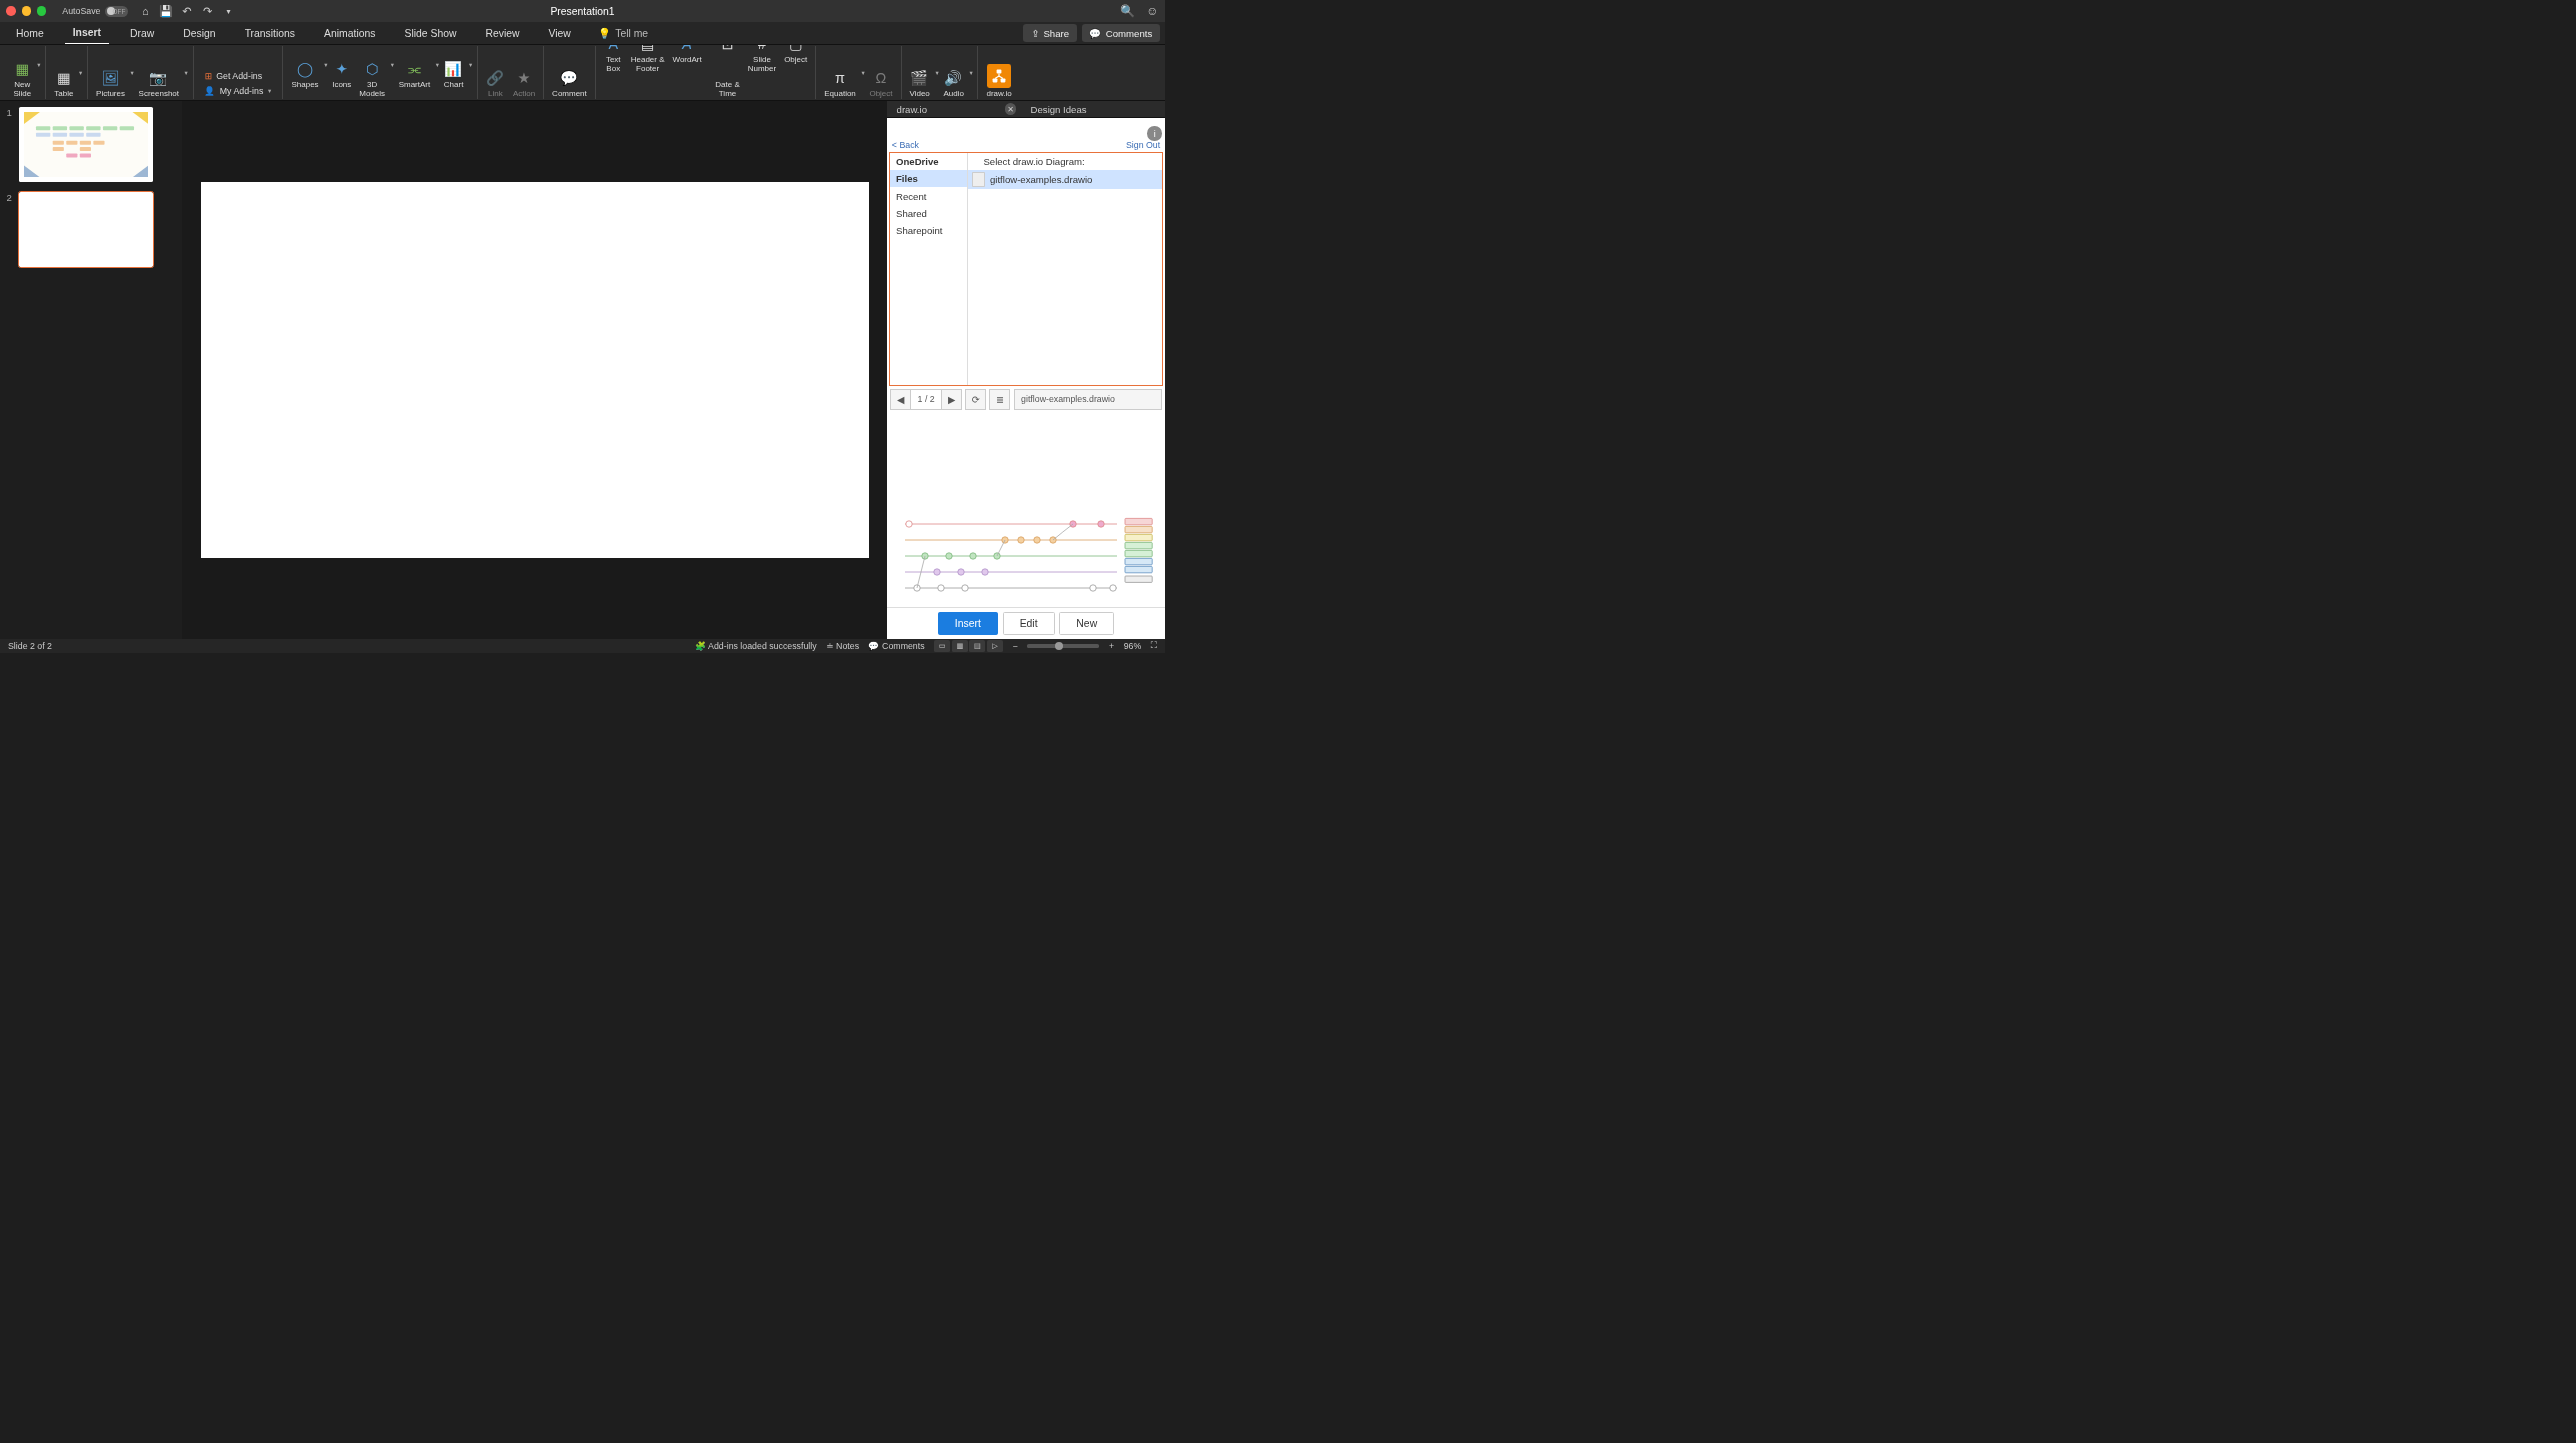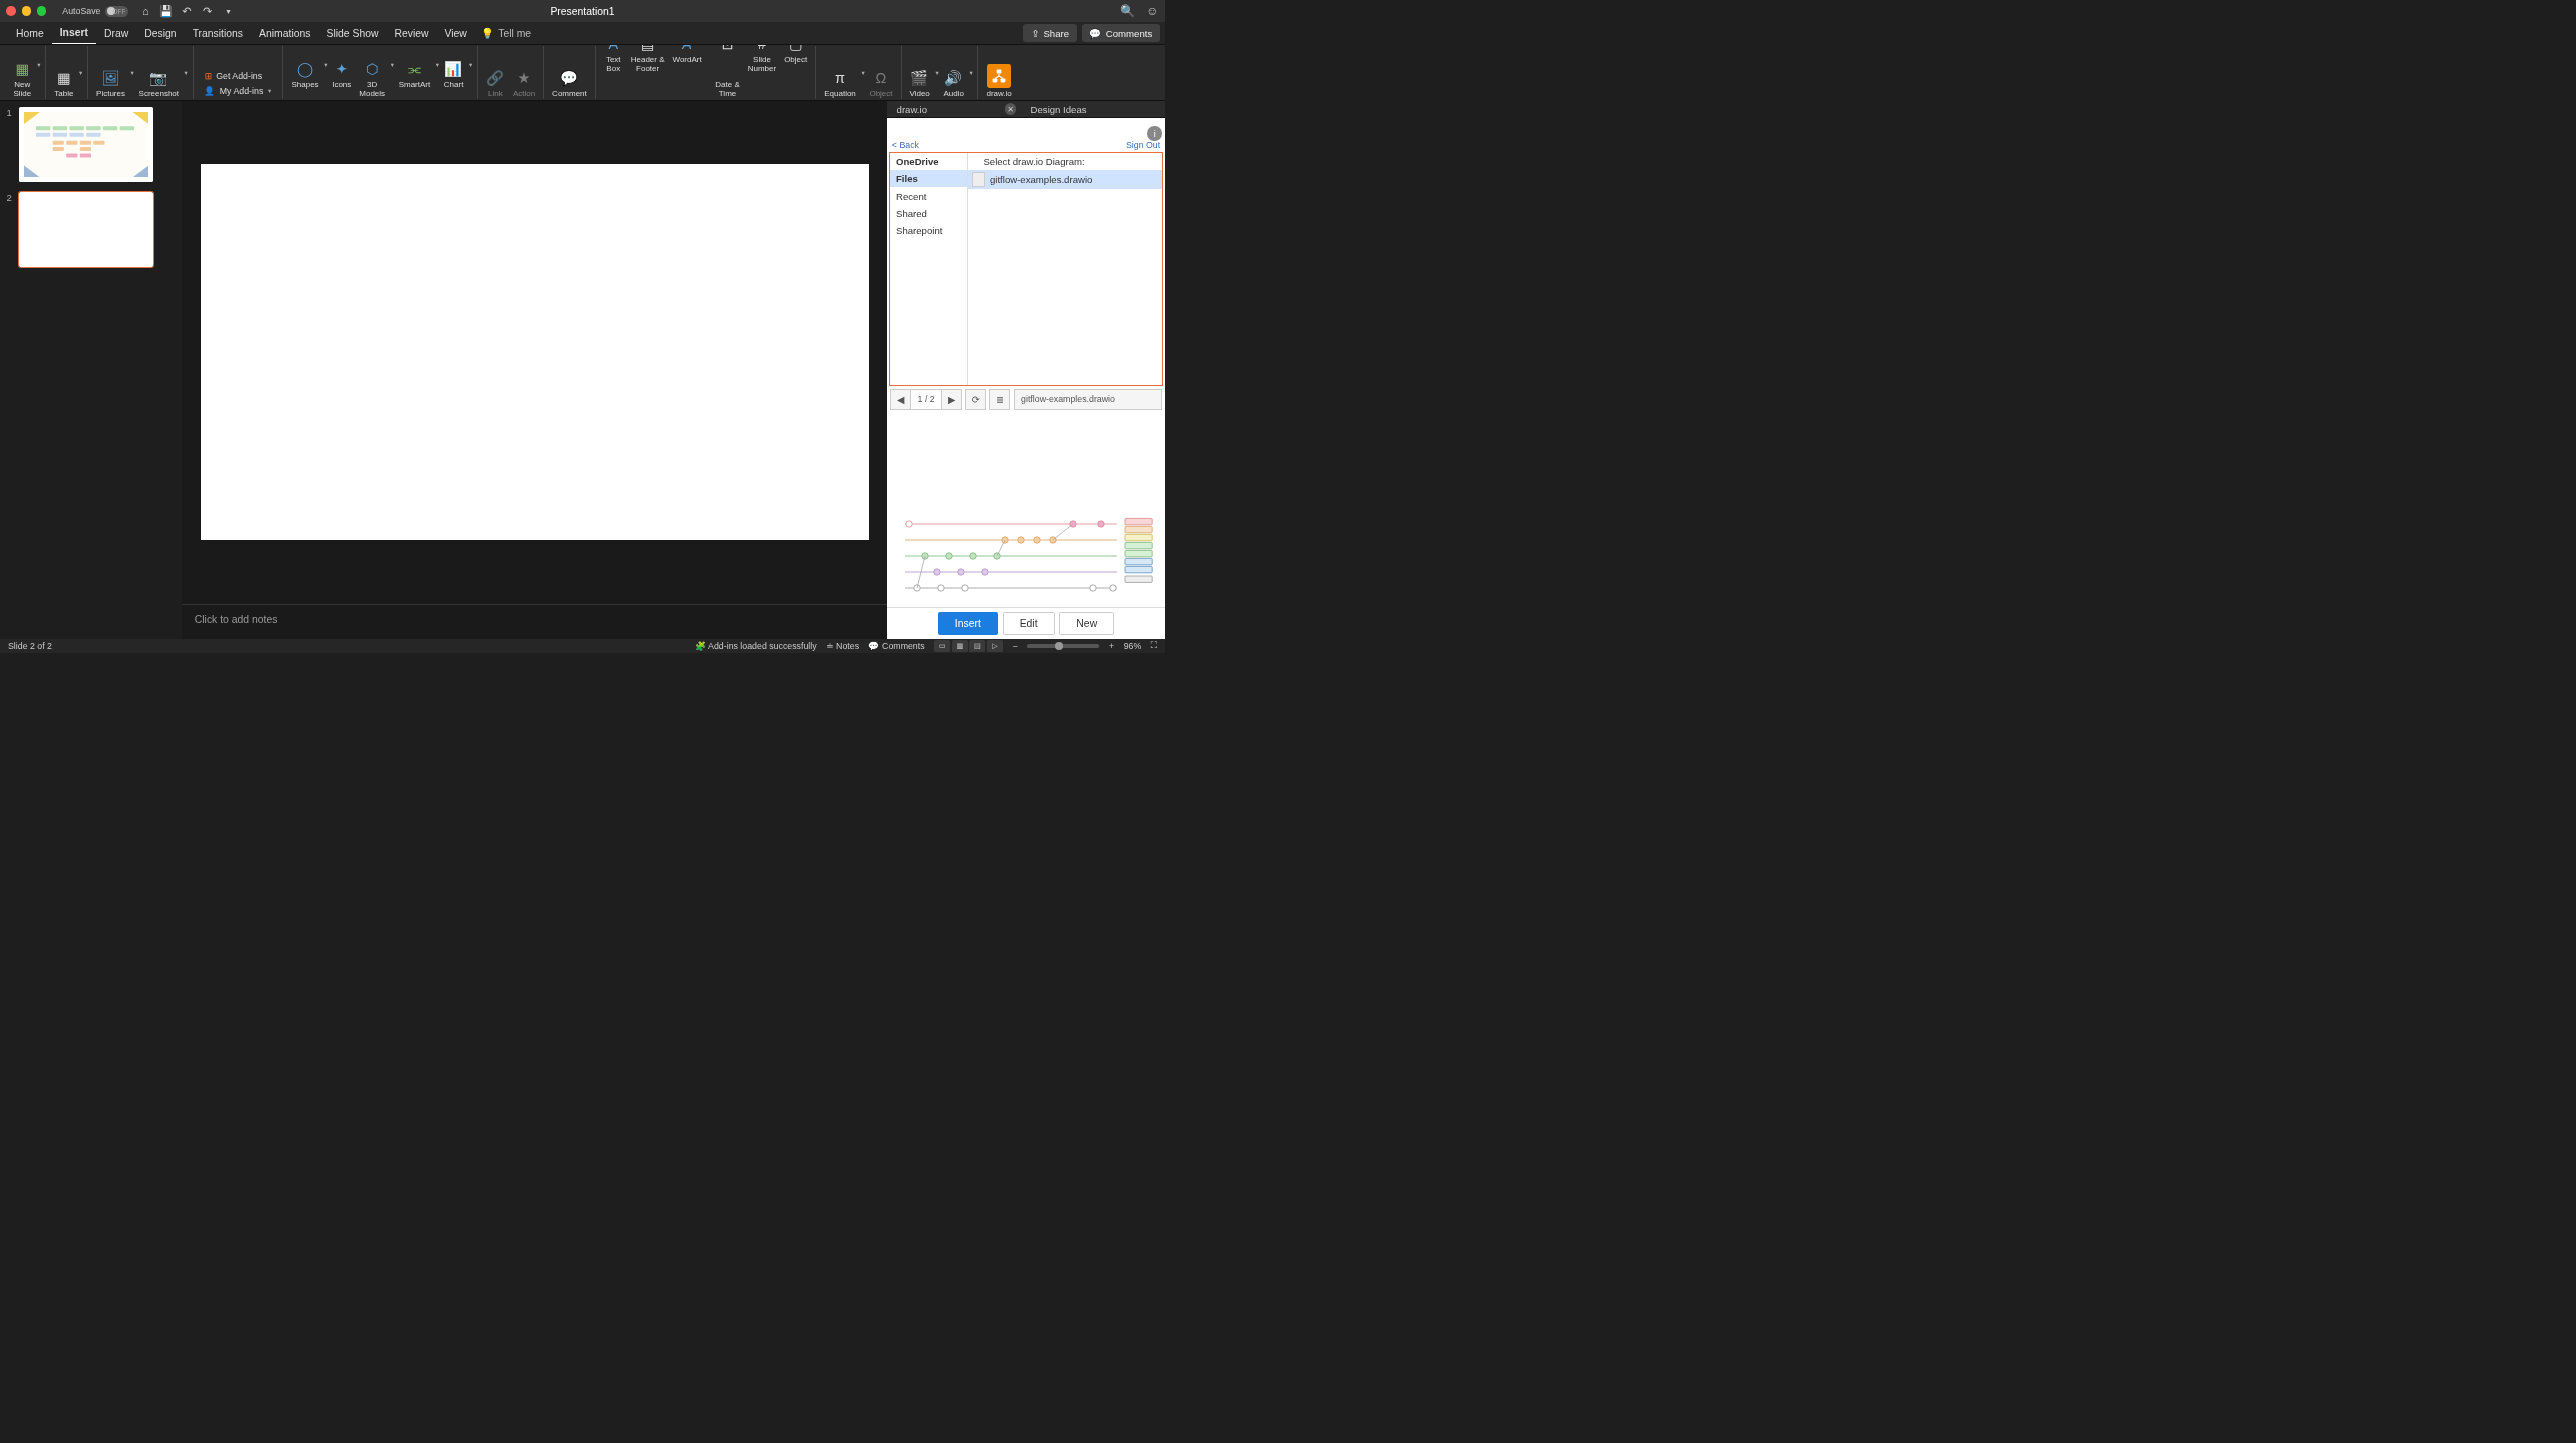--- a/index.html
+++ b/index.html
@@ -15,21 +15,21 @@
 .autosave { margin-left: 16px; display: flex; align-items: center; gap: 4.8px; color: #ccc; font-size: 8.8px; }
 .toggle { width: 22.4px; height: 11.2px; background: #555; border-radius: 5.6px; position: relative; display:flex; align-items:center; }
 .toggle::before { content:''; width:8px; height:8px; background:#ccc; border-radius:50%; position:absolute; left:1.6px;}
 .toggle-label{font-size:6.4px;color:#aaa;position:absolute;right:2.4px;}
 .qat { display: flex; gap: 8px; margin-left: 11.2px; align-items:center; color:#ccc;}
 .qat-icon{width:12.8px;height:12.8px;display:flex;align-items:center;justify-content:center;font-size:11.2px;}
 .title-center { position: absolute; left: 50%; transform: translateX(-50%); color: #fff; font-size: 10.4px; font-weight: 500; }
 .title-right { margin-left: auto; display: flex; gap: 11.2px; align-items: center; color:#ccc; font-size:12px;}
 
 
-.menubar { height: 22.4px; background: #262626; display: flex; align-items: center; padding: 0 8px; gap: 0; border-bottom:0.8px solid #111; position:relative;text-align:right;}
+.menubar { height: 22.4px; background: #262626; display: flex; align-items: center; padding: 0 8px; gap: 13px; border-bottom:0.8px solid #111; position:relative;text-align:right;}
 .menu-tab { padding: 0 8px; height:22.4px; display:flex; align-items:center; color: #ddd; font-size: 10.4px; cursor:pointer;}
 .menu-tab.active { border-bottom: 1.6px solid #fff; font-weight:600;}
 .tellme{display:flex;align-items:center;gap:4px;margin-left:6.4px;color:#bbb;font-size:10.4px;}
 .menu-right{position:absolute;right:4.8px;display:flex;gap:4.8px;}
 .menu-btn{background:#404040;border-radius:3.2px;padding:3.2px 8px;display:flex;align-items:center;gap:4px;color:#eee;font-size:9.6px;}
 
 
 .ribbon { height: 56px; background: #2b2b2b; display: flex; align-items: center; padding: 0 4.8px; border-bottom:0.8px solid #111;}
 .rgroup { display: flex; flex-direction: column; align-items: center; justify-content: flex-end; height: 53px; padding: 0 4.8px; border-right: 0.8px solid #444; }
 .rgroup:last-child{border-right:none;}
@@ -361,23 +361,20 @@
     <div class="thumb-item">
       <span class="thumb-num">2</span>
       <div class="thumb selected"></div>
     </div>
   </div>
 
   <div class="editor">
     <div class="canvas-area">
       <div class="slide-canvas"></div>
     </div>
-    <div class="notes-area">
-      <span>Click to add notes</span>
-    </div>
   </div>
 
   <div class="right-panels">
     <div class="panel-tabs">
       <div class="panel-tab active">
         <span>draw.io</span>
         <span class="close-x">✕</span>
       </div>
       <div class="panel-tab">Design Ideas</div>
     </div>

